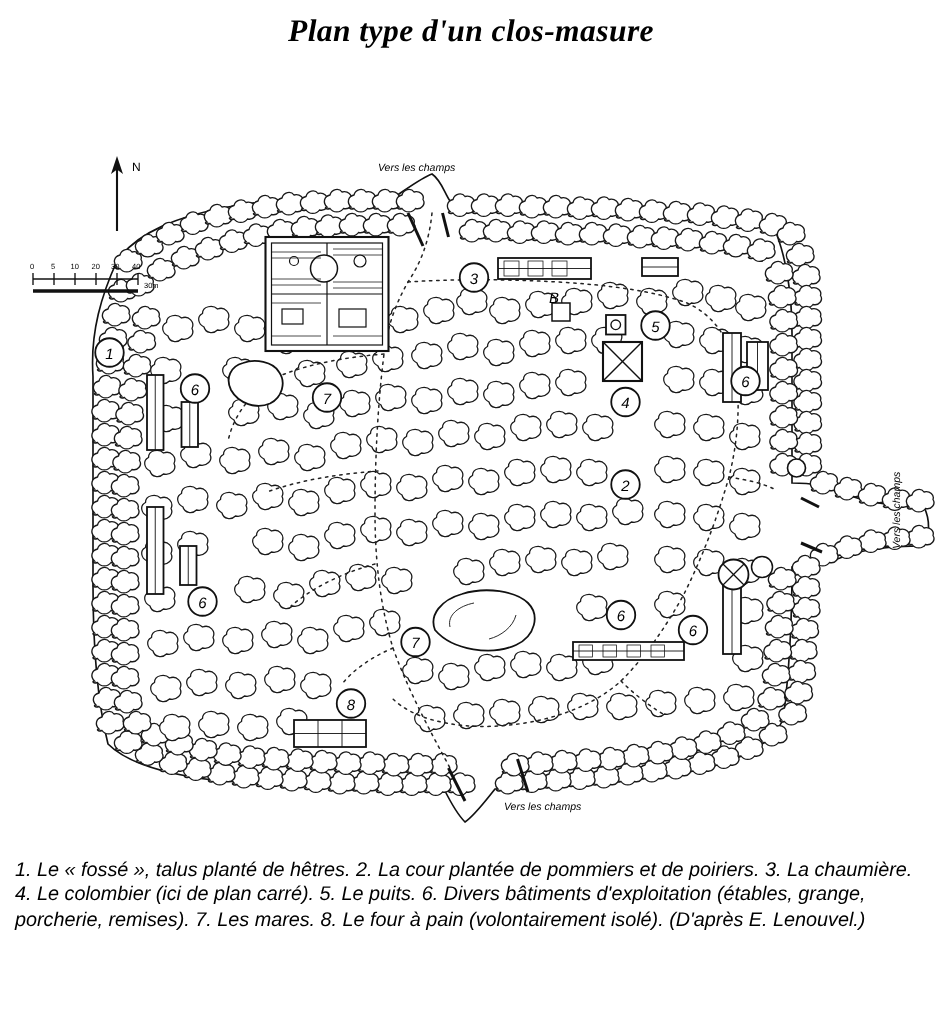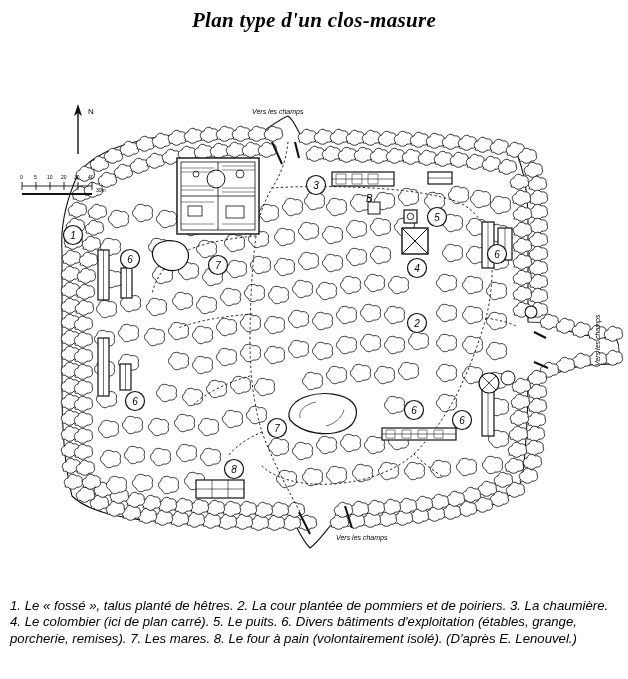--- a/index.html
+++ b/index.html
@@ -37,21 +37,20 @@
   #caption {
     position: absolute;
     top: 572px;
     left: 10px;
     width: 608px;
     font-family: "Liberation Sans", sans-serif;
     font-style: italic;
     font-size: 13.2px;
     line-height: 16.4px;
     text-align: left;
-    margin-top: 26px;
   }
   .lbl {
     font-family: "Liberation Sans", sans-serif;
     font-size: 7px;
     font-style: italic;
   }
   .num {
     font-family: "Liberation Sans", sans-serif;
     font-size: 10px;
     font-style: italic;

